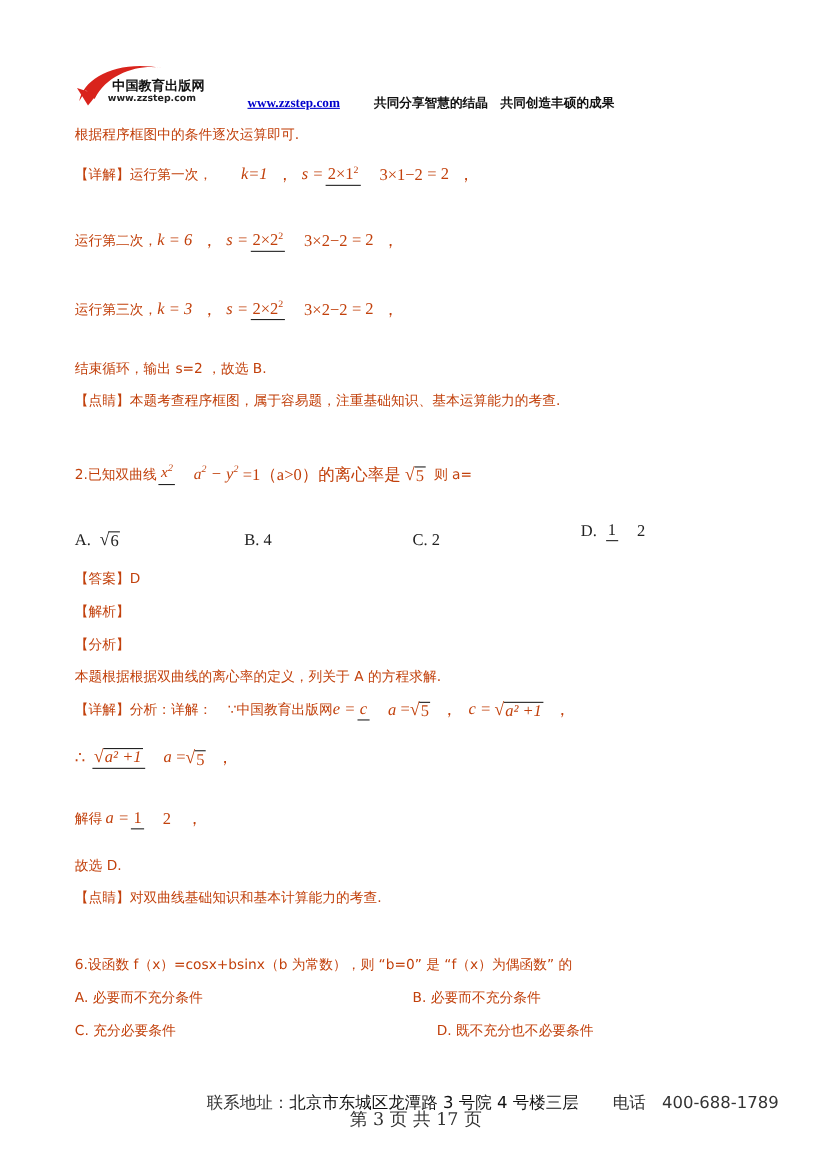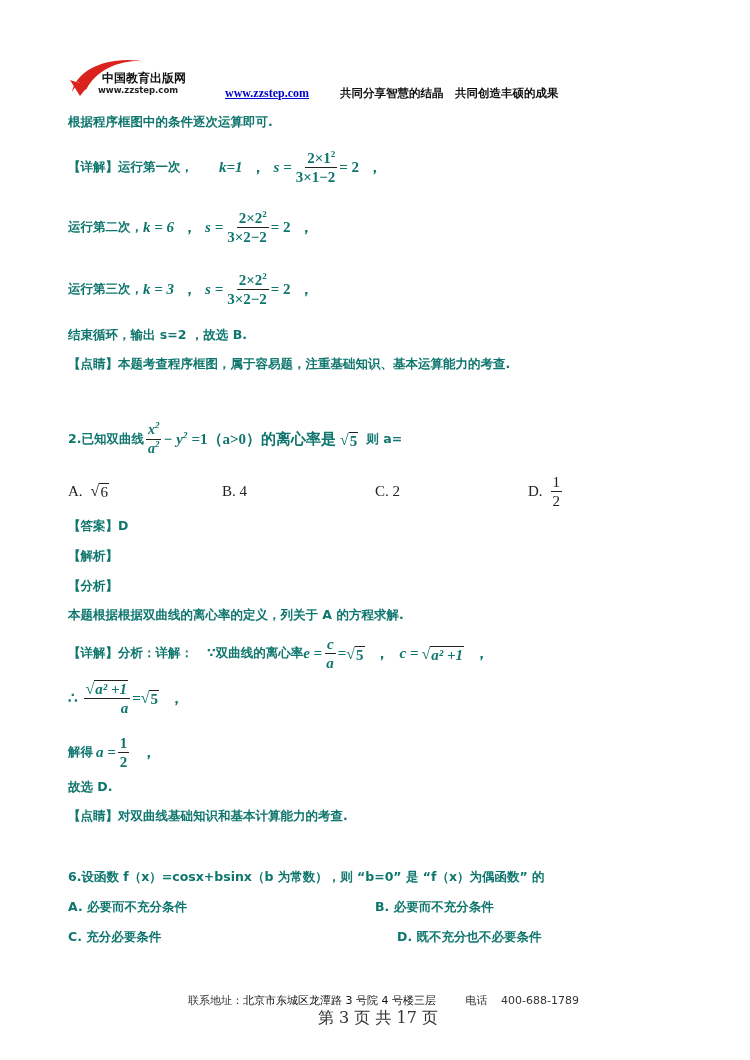--- a/index.html
+++ b/index.html
@@ -1,33 +1,33 @@
 <!DOCTYPE html>
 <html><head>
 <meta charset="utf-8">
 <style>
   html, body { margin: 0; padding: 0; background: #ffffff; }
   body { width: 750px; height: 1060px; position: relative; overflow: hidden;
          font-family: "DejaVu Serif", "Liberation Serif", serif; color: #222; font-size: 13px; }
   .abs { position: absolute; white-space: nowrap; }
   .math { font-family: "Liberation Serif", serif; font-size: 15px; }
   .it { font-style: italic; }
-  .frac { display: inline-flex; flex-direction: column; align-items: flex-end; vertical-align: middle; margin: 0 2px; }
+  .frac { display: inline-flex; flex-direction: row; align-items: flex-start; vertical-align: middle; margin: 0 2px; gap: 15px; }
   .frac .num { padding: 0 2px 1px; border-bottom: 1px solid #222; line-height: 16px; }
   .frac .den { padding: 1px 2px 0; line-height: 16px; }
   sup { font-size: 9px; vertical-align: 6px; line-height: 0; }
   .sqrt { display: inline-flex; align-items: flex-end; }
   .sqrt .rad { font-size: 16px; }
   .sqrt .under { border-top: 1px solid #222; padding: 0 1px; line-height: 16px; }
   .logo { left: 68px; top: 52px; width: 130px; height: 48px; }
   .site-link { left: 225px; top: 86px; color: #0000cc; text-decoration: underline; font-weight: bold;
                font-family: "Liberation Serif", serif; font-size: 12px; }
   .slogan { left: 340px; top: 86px; font-weight: bold; font-size: 11.5px; font-family: "DejaVu Sans", sans-serif; color:#111; }
-  .txt { font-family: "DejaVu Sans", sans-serif; font-size: 12.5px; color: #0f766e; font-weight: bold; }
-  .footer1 { left: 188px; top: 993px; font-size: 11px; font-family: "DejaVu Sans", sans-serif; color:#333; }
+  .txt { font-family: "DejaVu Sans", sans-serif; font-size: 12.5px; color: #c2410c; }
+  .footer1 { left: 188px; top: 993px; font-size: 15px; font-family: "DejaVu Sans", sans-serif; color:#333; }
   .footer1 b { font-weight: normal; color:#111; }
   .footer2 { left: 318px; top: 1008px; font-size: 16px; font-family: "DejaVu Serif", serif; color:#333; }
 </style>
 </head>
 <body>
 
 <div class="abs logo">
   <svg width="130" height="48" viewBox="0 0 130 48">
     <path d="M4 40 C 8 18, 40 2, 80 10 C 60 6, 30 14, 18 38 L 10 30 Z" fill="#d9231c"></path>
     <path d="M2 28 L 12 44 L 20 34 Z" fill="#d9231c"></path>
@@ -118,21 +118,21 @@
   </span>
 </div>
 
 <div class="abs txt" style="left:68px;top:518px;">【答案】D</div>
 <div class="abs txt" style="left:68px;top:548px;">【解析】</div>
 <div class="abs txt" style="left:68px;top:578px;">【分析】</div>
 <div class="abs txt" style="left:68px;top:607px;">本题根据根据双曲线的离心率的定义，列关于 A 的方程求解.</div>
 
 <div class="abs txt" style="left:68px;top:636px;display:flex;align-items:center;">
   <span>【详解】分析：详解：</span>
-  <span style="margin-left:14px;">∵双曲线的离心率</span>
+  <span style="margin-left:14px;">∵中国教育出版网</span>
   <span class="math it">e =</span>
   <span class="frac math it">
     <span class="num">c</span>
     <span class="den">a</span>
   </span>
   <span class="math">= </span>
   <span class="sqrt math">
       <span class="rad">√</span>
       <span class="under">5</span>
     </span>

